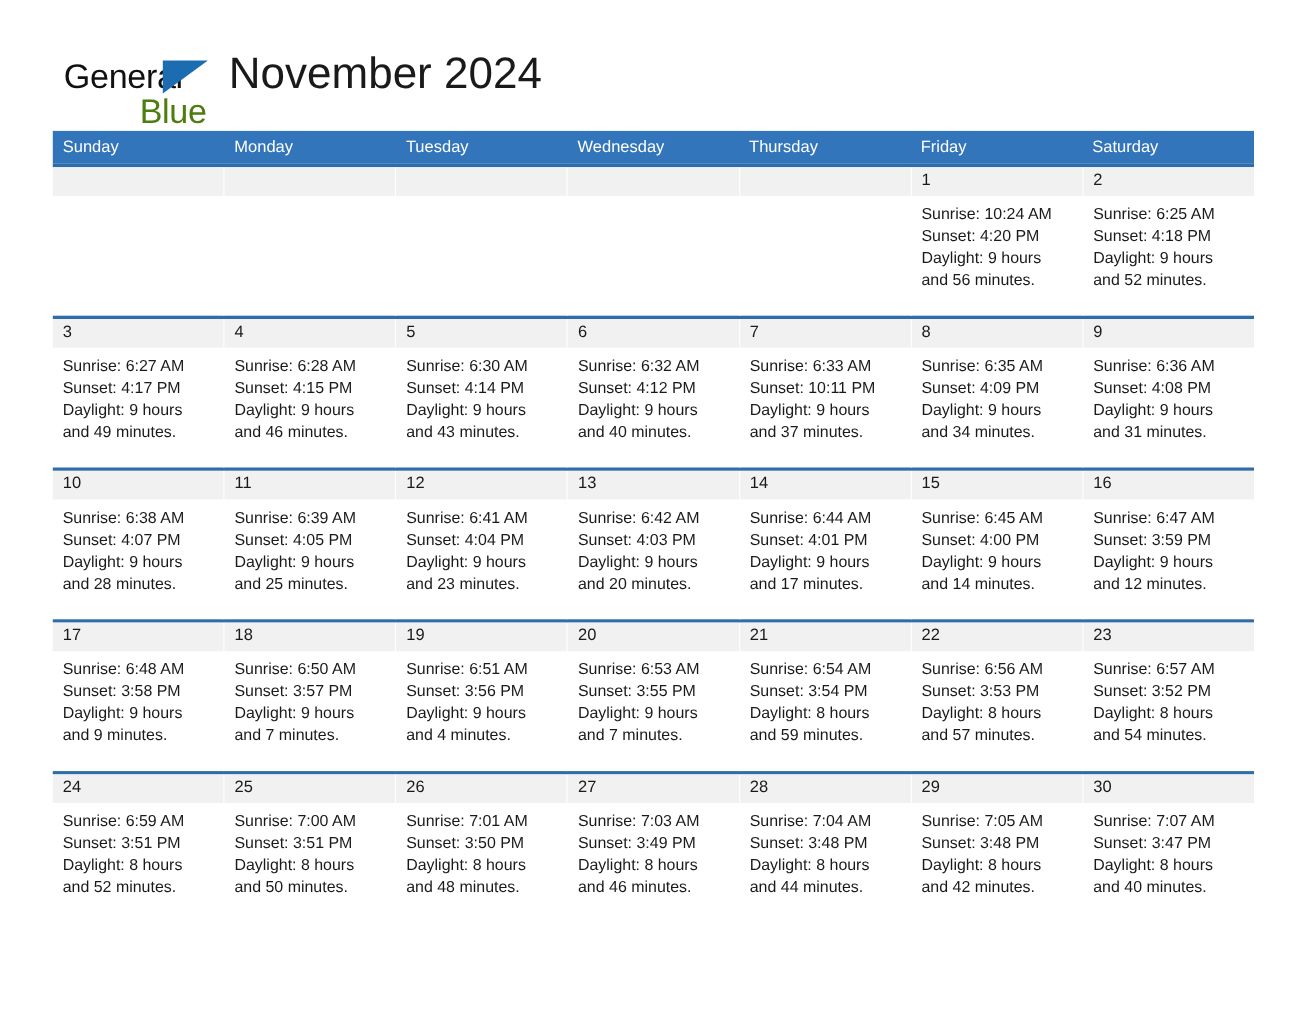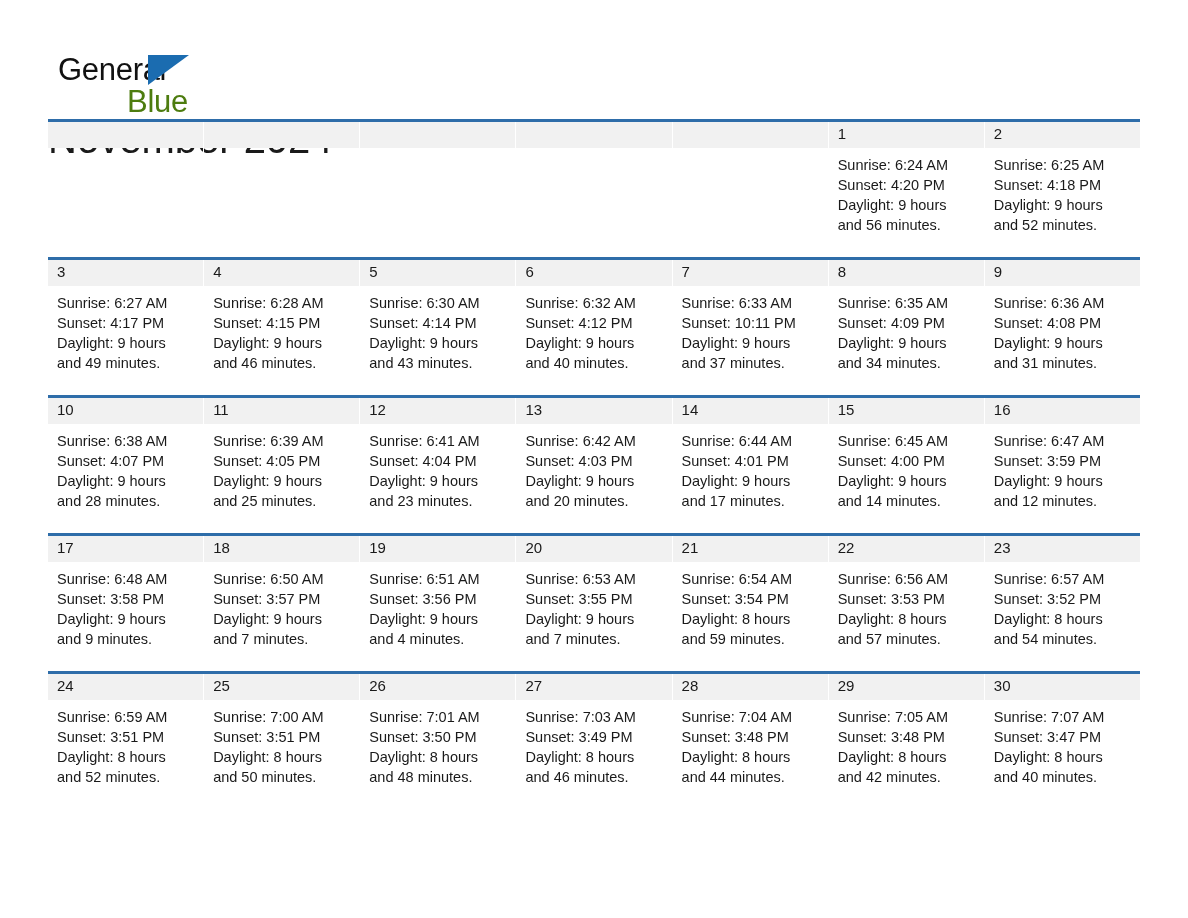--- a/index.html
+++ b/index.html
@@ -23,21 +23,20 @@
   }
 
   
   .header {
     display: flex;
     align-items: flex-start;
     justify-content: space-between;
     padding-top: 46px;
     height: 104px;
     box-sizing: border-box;
-    flex-direction: column;
   }
   .brand {
     position: relative;
     width: 160px;
     height: 72px;
     flex: 0 0 auto;
   }
   .brand-general {
     position: absolute;
     left: 10px;
@@ -153,20 +152,29 @@
       <span class="brand-general">General</span>
       <span class="brand-triangle"></span>
       <span class="brand-blue">Blue</span>
     </div>
     <div class="titles">
       <h1 class="cal-title">November 2024</h1>
     </div>
   </div>
 
   <div class="calendar">
+    <div class="dow-row">
+      <div class="dow">Sunday</div>
+      <div class="dow">Monday</div>
+      <div class="dow">Tuesday</div>
+      <div class="dow">Wednesday</div>
+      <div class="dow">Thursday</div>
+      <div class="dow">Friday</div>
+      <div class="dow">Saturday</div>
+    </div>
 
     <div id="weeks-container">
         <div class="week week-1">
           <div class="cell empty">
             <div class="daynum-strip">
               <span class="daynum"></span>
             </div>
             <div class="cell-body"></div>
           </div>
           <div class="cell empty">
@@ -191,21 +199,21 @@
             <div class="daynum-strip">
               <span class="daynum"></span>
             </div>
             <div class="cell-body"></div>
           </div>
           <div class="cell">
             <div class="daynum-strip">
               <span class="daynum">1</span>
             </div>
             <div class="cell-body">
-              <div class="info-line">Sunrise: 6:24 AM</div>
+              <div class="info-line">Sunrise: 10:24 AM</div>
               <div class="info-line">Sunset: 4:20 PM</div>
               <div class="info-line">Daylight: 9 hours</div>
               <div class="info-line">and 56 minutes.</div>
             </div>
           </div>
           <div class="cell">
             <div class="daynum-strip">
               <span class="daynum">2</span>
             </div>
             <div class="cell-body">

